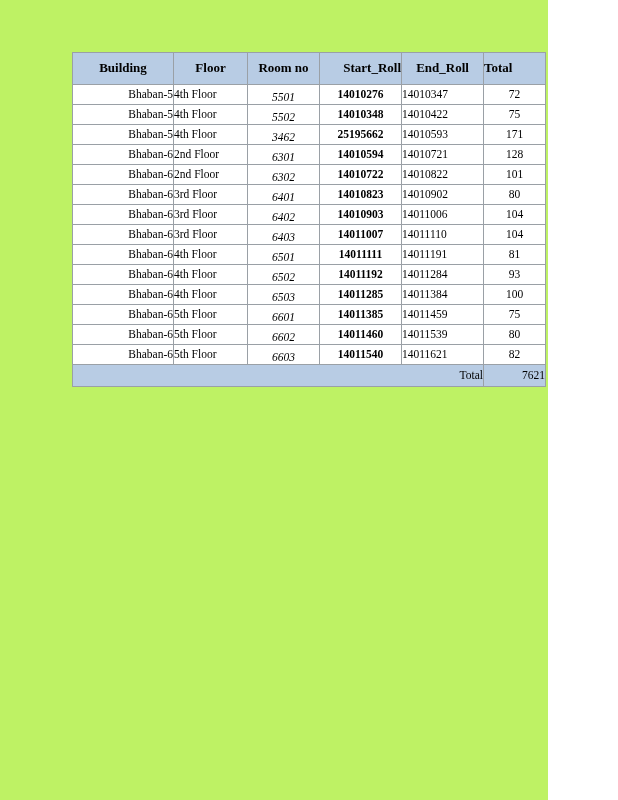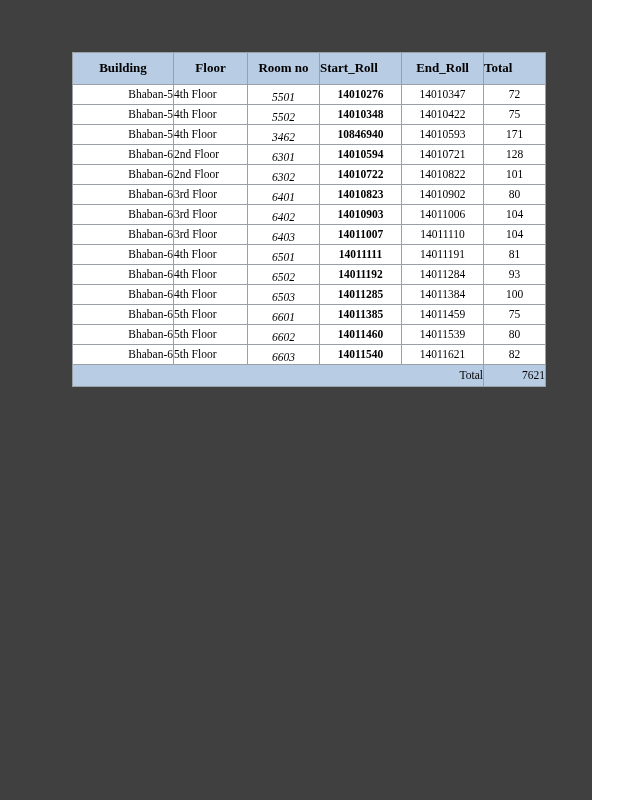--- a/index.html
+++ b/index.html
@@ -10,23 +10,23 @@
   body {
     width: 618px;
     height: 800px;
     background: #ffffff;
     font-family: "Liberation Serif", "DejaVu Serif", serif;
     overflow: hidden;
   }
 
   .page {
     position: relative;
-    width: 592px;
+    width: 548px;
     height: 800px;
-    background: #404040;
+    background: #bef264;
   }
 
   .table-wrap {
     position: absolute;
     left: 72px;
     top: 52px;
     width: 473px;
   }
 
   table.alloc {
@@ -50,21 +50,21 @@
   table.alloc thead th {
     background: #b8cce4;
     font-weight: bold;
     font-size: 13px;
     height: 31px;
     vertical-align: middle;
   }
   th.h-building { text-align: center; }
   th.h-floor    { text-align: center; }
   th.h-room     { text-align: center; }
-  th.h-start    { text-align: left; }
+  th.h-start    { text-align: right; }
   th.h-end      { text-align: center; }
   th.h-total    { text-align: left; padding-left: 9px; }
 
   
   table.alloc tbody tr { height: 20px; }
   td.c-building {
     text-align: right;
     padding-left: 4px;
   }
   td.c-floor {
@@ -72,21 +72,21 @@
     padding-left: 4px;
     margin-top: 36px;
   }
   td.c-room {
     text-align: center;
     vertical-align: bottom;
     padding-bottom: 1px;
     font-style: italic;
   }
   td.c-start { text-align: center; font-weight: bold; }
-  td.c-end   { text-align: center; }
+  td.c-end   { text-align: left; }
   td.c-total { text-align: center; }
 
   
   tr.total-row td {
     background: #b8cce4;
     height: 21px;
   }
   td.t-label {
     text-align: right;
     padding-right: 6px;
@@ -144,21 +144,21 @@
             <td class="c-floor">4th Floor</td>
             <td class="c-room">5502</td>
             <td class="c-start">14010348</td>
             <td class="c-end">14010422</td>
             <td class="c-total">75</td>
           </tr>
           <tr>
             <td class="c-building">Bhaban-5</td>
             <td class="c-floor">4th Floor</td>
             <td class="c-room">3462</td>
-            <td class="c-start">10846940</td>
+            <td class="c-start">25195662</td>
             <td class="c-end">14010593</td>
             <td class="c-total">171</td>
           </tr>
           <tr>
             <td class="c-building">Bhaban-6</td>
             <td class="c-floor">2nd Floor</td>
             <td class="c-room">6301</td>
             <td class="c-start">14010594</td>
             <td class="c-end">14010721</td>
             <td class="c-total">128</td>

